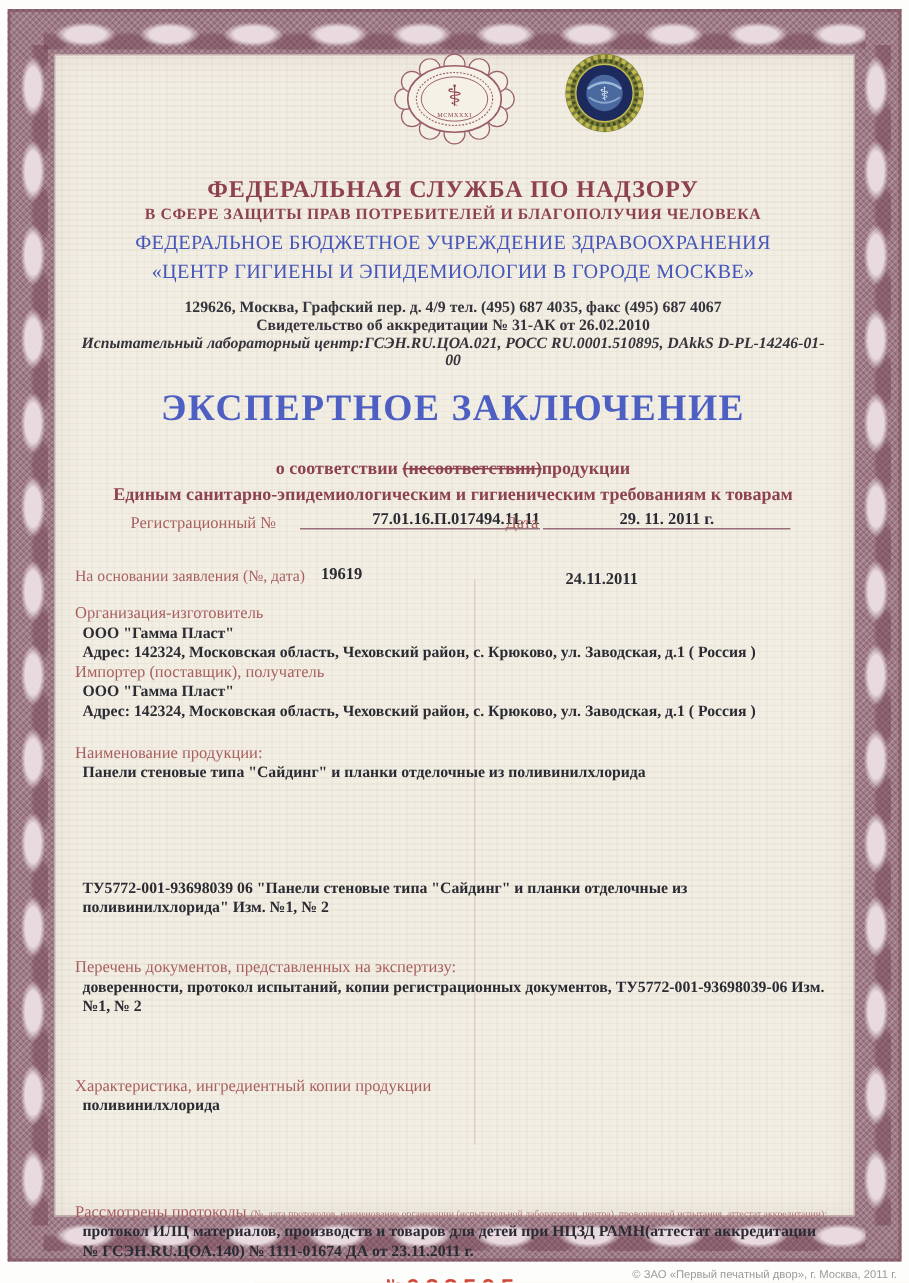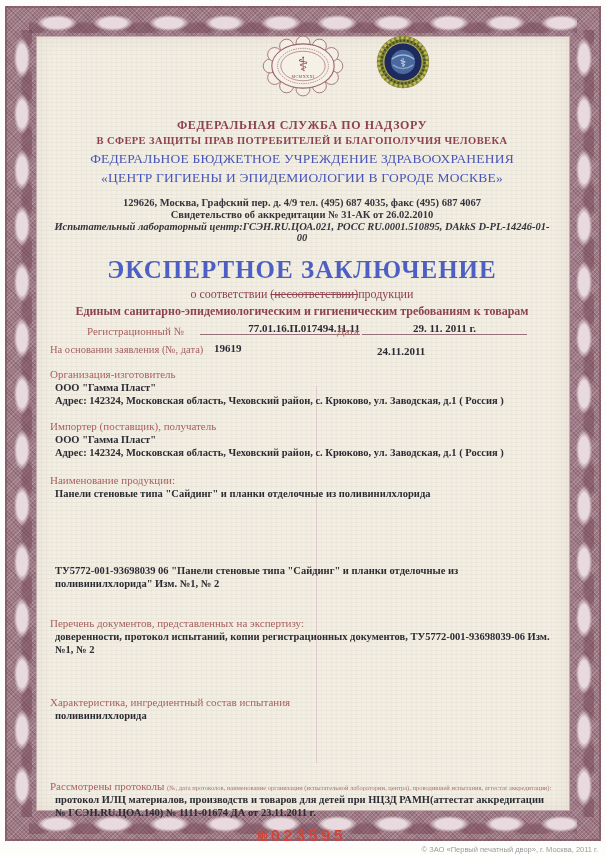--- a/index.html
+++ b/index.html
@@ -33,54 +33,54 @@
       repeating-linear-gradient(0deg, rgba(203,193,176,.16) 0 1px, rgba(0,0,0,0) 1px 4px),
       repeating-linear-gradient(90deg, rgba(203,193,176,.12) 0 1px, rgba(0,0,0,0) 1px 5px);
     box-shadow:inset 0 0 0 1px rgba(150,110,122,.45), inset 0 0 18px rgba(170,140,150,.18);}
   .fold-line{position:absolute;left:280px;top:350px;bottom:48px;width:1px;background:rgba(193,130,160,.28);}
 
   .content{position:relative;height:100%;padding:0 16px 0 14px;box-sizing:border-box;}
 
   
   .emblems{display:flex;justify-content:center;align-items:flex-start;gap:26px;height:64px;margin-top:-2px;transform:translateX(42px);}
   .c{text-align:center;}
-  .agency1{margin-top:20px;font-size:12px;font-weight:700;letter-spacing:.6px;color:#8e4250;}
+  .agency1{margin-top:20px;font-size:16px;font-weight:700;letter-spacing:.6px;color:#8e4250;}
   .agency2{margin-top:2px;font-size:10.5px;font-weight:700;letter-spacing:.4px;color:#8e4250;}
   .inst{margin-top:5px;font-size:13.5px;font-weight:400;letter-spacing:.2px;color:#4656bb;}
   .inst2{margin-top:3px;}
   .contact{margin-top:11px;font-size:10.5px;font-weight:600;color:#35343c;}
   .accr{margin-top:1px;font-size:10.5px;font-weight:600;color:#35343c;}
   .lab{margin-top:1px;font-size:10.5px;font-weight:600;color:#35343c;font-style:italic;}
 
   .doc-title{margin-top:13px;font-size:25px;font-weight:700;letter-spacing:1px;color:#4d5fc2;}
-  .subtitle{margin-top:3px;font-size:12px;font-weight:400;color:#8e4250;}
+  .subtitle{margin-top:18px;font-size:12px;font-weight:700;color:#8e4250;}
   .struck{text-decoration:line-through;}
   .req{margin-top:2px;font-size:12px;font-weight:700;color:#8e4250;}
 
   
   .lbl{color:#a85f5f;font-size:11px;}
   .lbl-sm{color:#b0716d;font-size:6.5px;}
   .val{color:#2b2b33;font-weight:700;font-size:11px;}
   .row{position:relative;height:18px;font-size:11px;}
   .row-reg{margin-top:3px;}
   .row-reg .lbl-reg{position:absolute;left:37px;top:3px;}
   .row-reg .v-reg{position:absolute;left:150px;top:0;width:160px;text-align:right;border-bottom:1px solid #94707b;}
   .row-reg .lbl-date{position:absolute;left:287px;top:3px;}
   .row-reg .v-date{position:absolute;left:312px;top:0;width:165px;text-align:center;border-bottom:1px solid #94707b;}
-  .row-basis{margin-top:1px;}
+  .row-basis{margin-top:18px;}
   .row-basis .lbl-basis{position:absolute;left:0px;top:3px;font-size:10.5px;}
   .row-basis .v-num{position:absolute;left:164px;top:1px;}
   .row-basis .v-bdate{position:absolute;left:327px;top:4px;}
 
   .sec{margin-top:0;}
   .sec .lbl{display:block;}
   .sec .val{display:block;margin-left:5px;font-weight:700;font-size:10.5px;line-height:13px;}
   .sec .val-n{font-weight:600;}
   .m-manuf{margin-top:9px;}
-  .m-imp{margin-top:13px;}
+  .m-imp{}
   .m-prod{margin-top:15px;}
   .m-comp{margin-top:64px;}
   .m-docs{margin-top:27px;}
   .m-char{margin-top:40px;}
   .m-prot{margin-top:58px;}
   .sec .lbl{margin-bottom:1px;}
 
   .serial{margin-top:9px;text-align:center;font-family:"Liberation Mono","DejaVu Sans Mono",monospace;
     font-size:16px;font-weight:700;letter-spacing:3px;color:#d04538;}
 
@@ -186,21 +186,21 @@
         <div class="sec m-comp">
           <span class="val val-n">ТУ5772-001-93698039 06 "Панели стеновые типа "Сайдинг" и планки отделочные из поливинилхлорида" Изм. №1, № 2</span>
         </div>
 
         <div class="sec m-docs">
           <span class="lbl">Перечень документов, представленных на экспертизу:</span>
           <span class="val">доверенности, протокол испытаний, копии регистрационных документов, ТУ5772-001-93698039-06 Изм. №1, № 2</span>
         </div>
 
         <div class="sec m-char">
-          <span class="lbl">Характеристика, ингредиентный состав испытания</span>
+          <span class="lbl">Характеристика, ингредиентный копии продукции</span>
           <span class="val">поливинилхлорида</span>
         </div>
 
         <div class="sec m-prot">
           <span class="lbl"><span>Рассмотрены протоколы</span> <span class="lbl-sm">(№, дата протоколов, наименование организации (испытательной лаборатории, центра), проводившей испытания, аттестат аккредитации):</span></span>
           <span class="val val-n">протокол ИЛЦ материалов, производств и товаров для детей при НЦЗД РАМН(аттестат аккредитации № ГСЭН.RU.ЦОА.140) № 1111-01674 ДА от 23.11.2011 г.</span>
         </div>
 
         <div class="serial">№023595</div>
 

